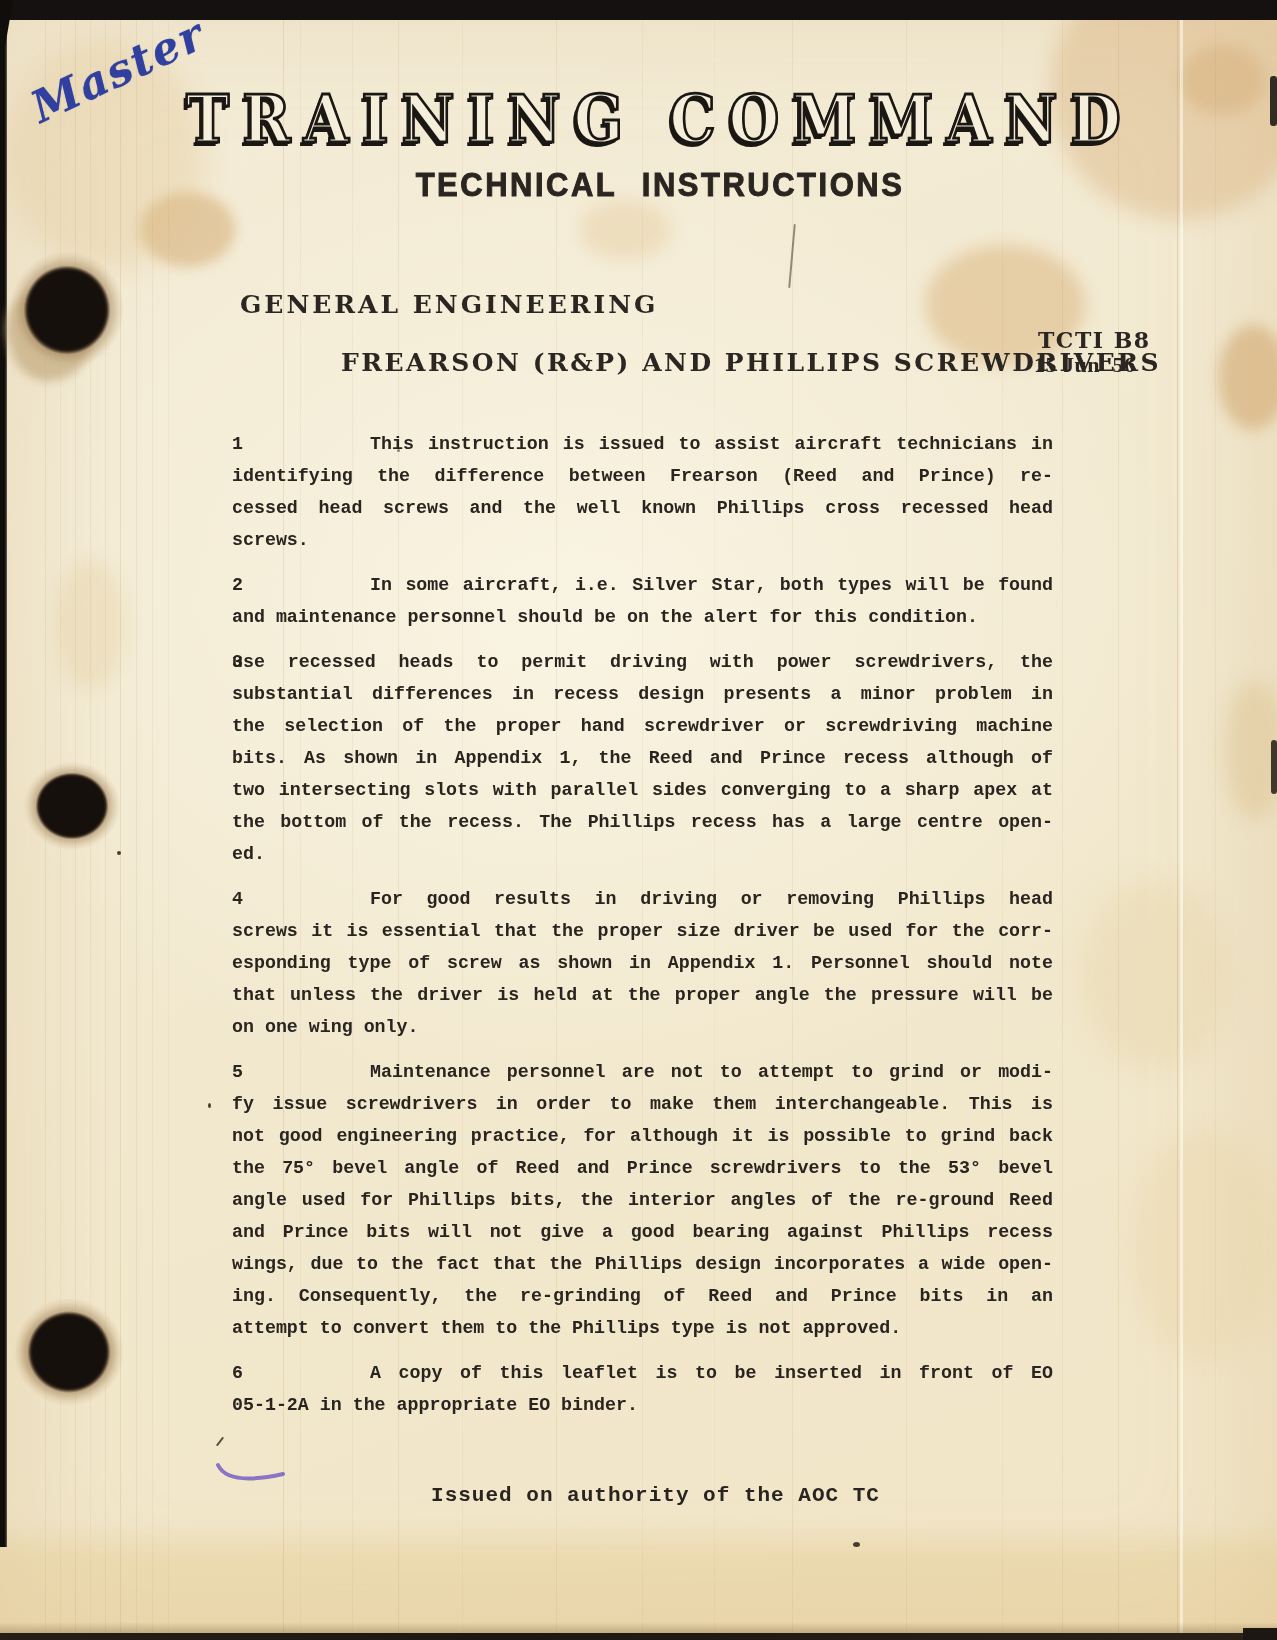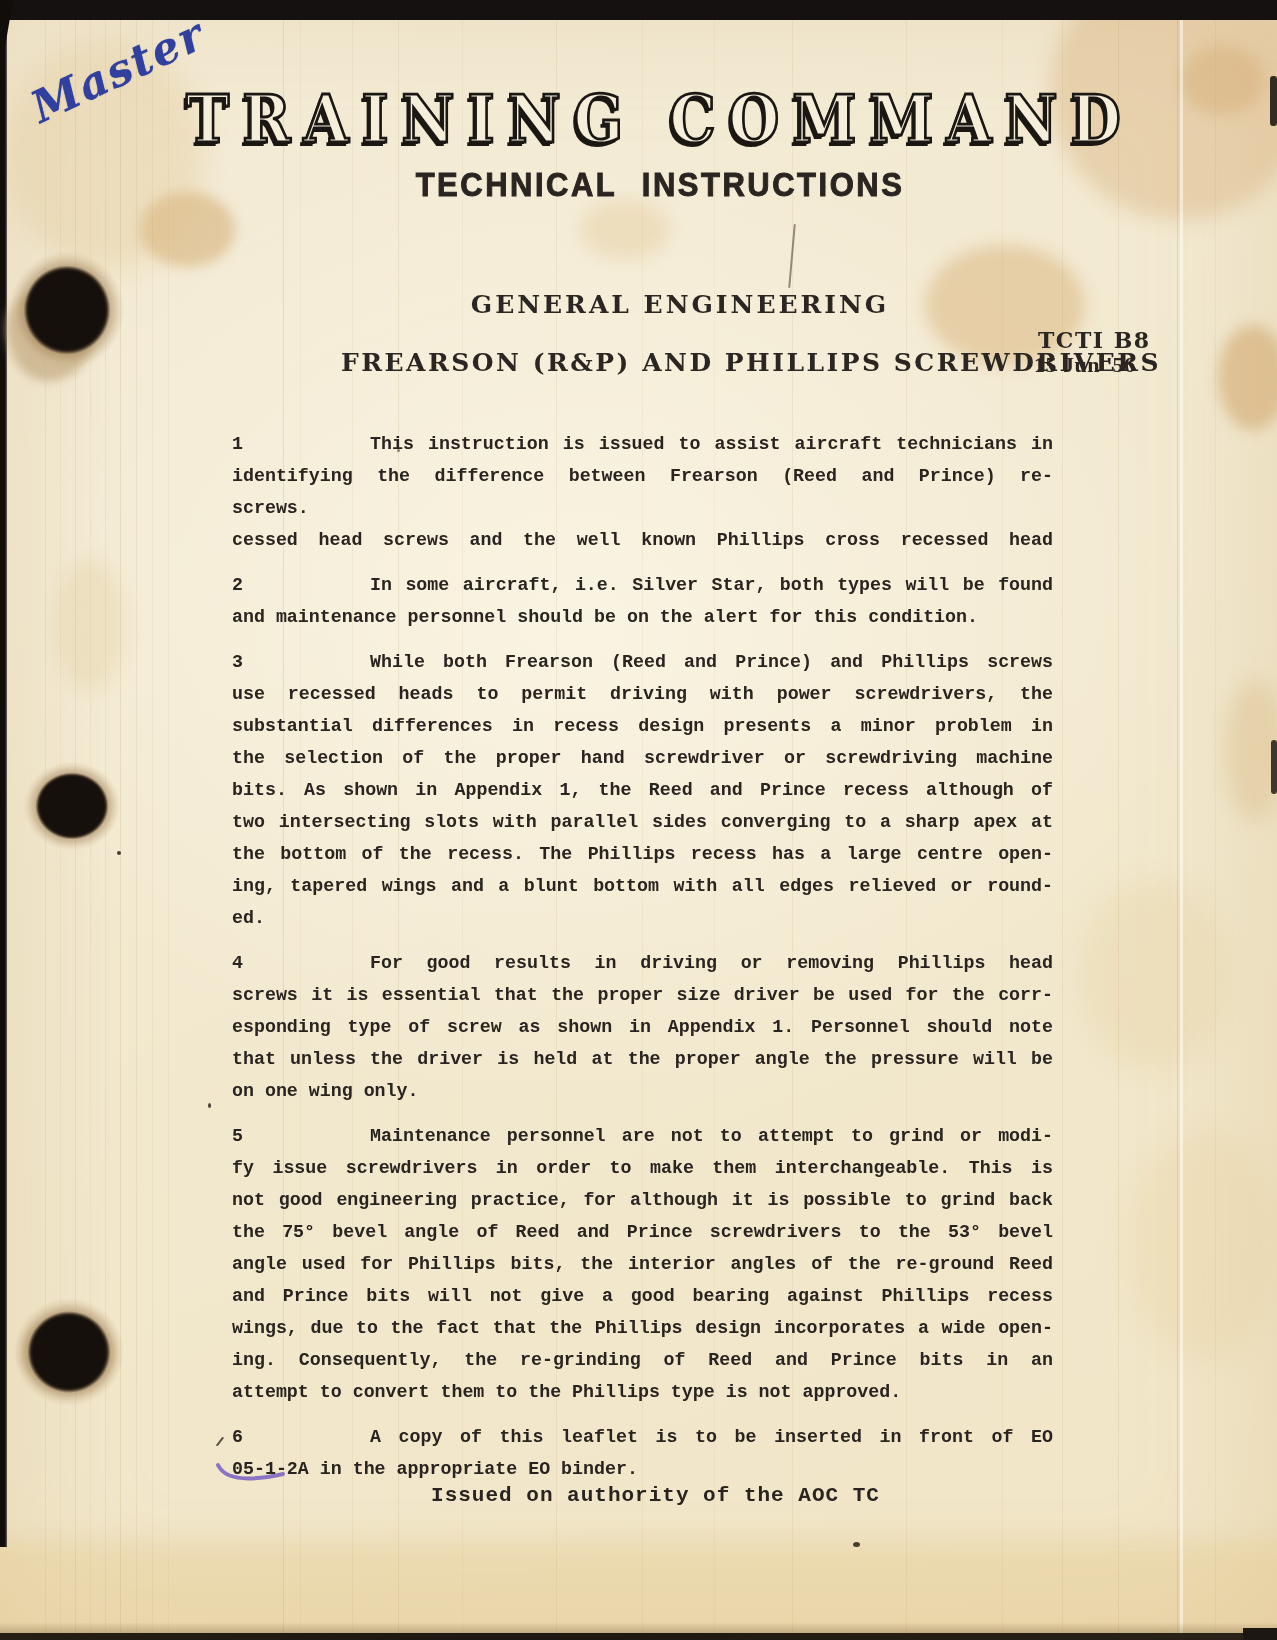--- a/index.html
+++ b/index.html
@@ -75,21 +75,21 @@
     transform:scaleY(1.12);transform-origin:top center;
   }
   .subtitle{
     left:60px;top:167px;width:1200px;margin:0;text-align:center;
     font-family:"Liberation Sans","DejaVu Sans",sans-serif;
     font-weight:bold;font-size:31px;letter-spacing:2.5px;word-spacing:14px;
     color:#2a2520;-webkit-text-stroke:.9px #2a2520;
     transform:scaleY(1.05);transform-origin:top center;
   }
   .serifhead{font-family:"DejaVu Serif","Liberation Serif",serif;font-weight:bold;color:#2b2622;white-space:nowrap;}
-  .section{left:240px;top:290px;width:880px;text-align:center;font-size:25px;letter-spacing:3px;}
+  .section{left:240px;top:290px;width:880px;font-size:25px;letter-spacing:3px;}
   .subject{left:341px;top:348px;font-size:25px;letter-spacing:2.5px;}
   .docref{left:1038px;top:327px;font-size:22px;letter-spacing:1.5px;}
   .docdate{left:1034px;top:352px;font-size:22px;letter-spacing:.5px;font-family:Liberation Serif, serif;}
   
   .body{left:232px;top:416px;width:821px;font-size:18.3px;font-weight:bold;color:#29241f;}
   .body .para{position:relative;margin-bottom:13px;}
   .body .para,.body .para *{position:relative;}
   .para-num{position:absolute !important;left:0;top:0;line-height:32px;}
   .line{display:block;height:32px;line-height:32px;text-align:justify;text-align-last:justify;overflow:visible;}
   .line.first{text-indent:138px;margin-top:12px;}
@@ -181,38 +181,36 @@
   <div class="serifhead section">GENERAL ENGINEERING</div>
   <div class="serifhead subject">FREARSON (R&amp;P) AND PHILLIPS SCREWDRIVERS</div>
   <div class="serifhead docref">TCTI B8</div>
   <div class="serifhead docdate">15 Jun '56</div>
 
   <div class="body">
       <div class="para">
         <span class="para-num">1</span>
         <div class="line first">This instruction is issued to assist aircraft technicians in</div>
         <div class="line">identifying the difference between Frearson (Reed and Prince) re-</div>
+        <div class="line">cessed head screws and the well known Phillips cross recessed head</div>
         <div class="line last">screws.</div>
-        <div class="line">cessed head screws and the well known Phillips cross recessed head</div>
       </div>
       <div class="para">
         <span class="para-num">2</span>
         <div class="line first">In some aircraft, i.e. Silver Star, both types will be found</div>
         <div class="line last">and maintenance personnel should be on the alert for this condition.</div>
       </div>
       <div class="para">
         <span class="para-num">3</span>
-        <div class="line first">While both Frearson (Reed and Prince) and Phillips screws</div>
         <div class="line">use recessed heads to permit driving with power screwdrivers, the</div>
         <div class="line">substantial differences in recess design presents a minor problem in</div>
         <div class="line">the selection of the proper hand screwdriver or screwdriving machine</div>
         <div class="line">bits.  As shown in Appendix 1, the Reed and Prince recess although of</div>
         <div class="line">two intersecting slots with parallel sides converging to a sharp apex at</div>
         <div class="line">the bottom of the recess.  The Phillips recess has a large centre open-</div>
-        <div class="line">ing, tapered wings and a blunt bottom with all edges relieved or round-</div>
         <div class="line last">ed.</div>
       </div>
       <div class="para">
         <span class="para-num">4</span>
         <div class="line first">For good results in driving or removing Phillips head</div>
         <div class="line">screws it is essential that the proper size driver be used for the corr-</div>
         <div class="line">esponding type of screw as shown in Appendix 1.  Personnel should note</div>
         <div class="line">that unless the driver is held at the proper angle the pressure will be</div>
         <div class="line last">on one wing only.</div>
       </div>

